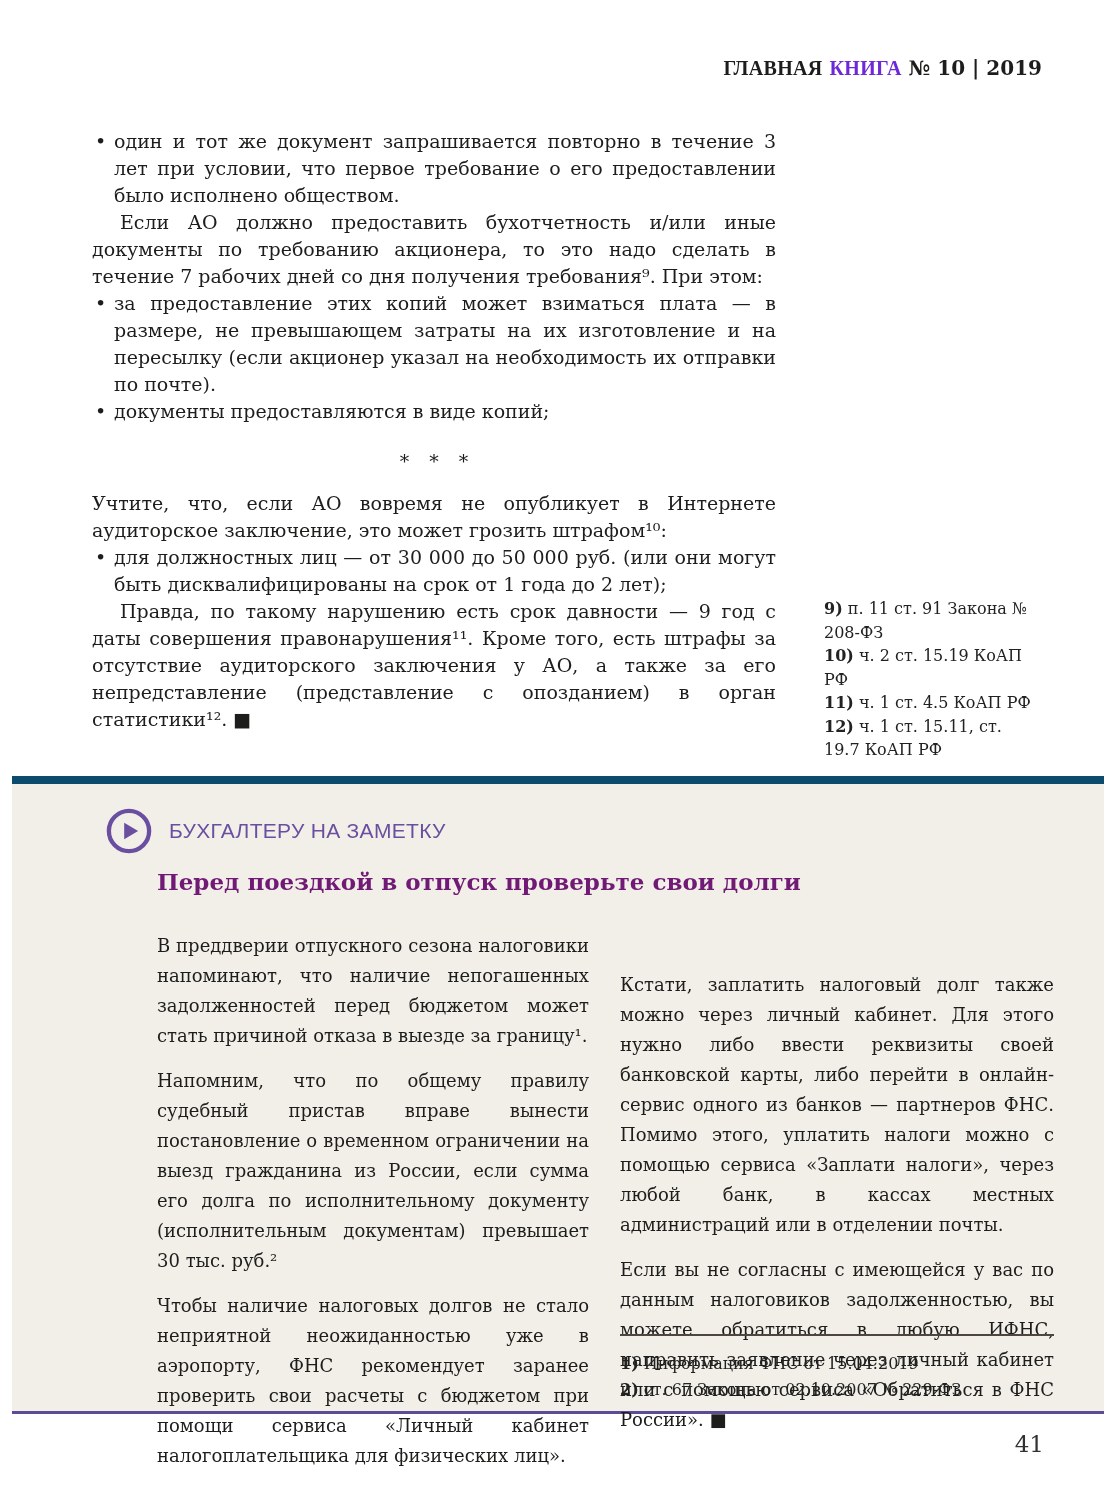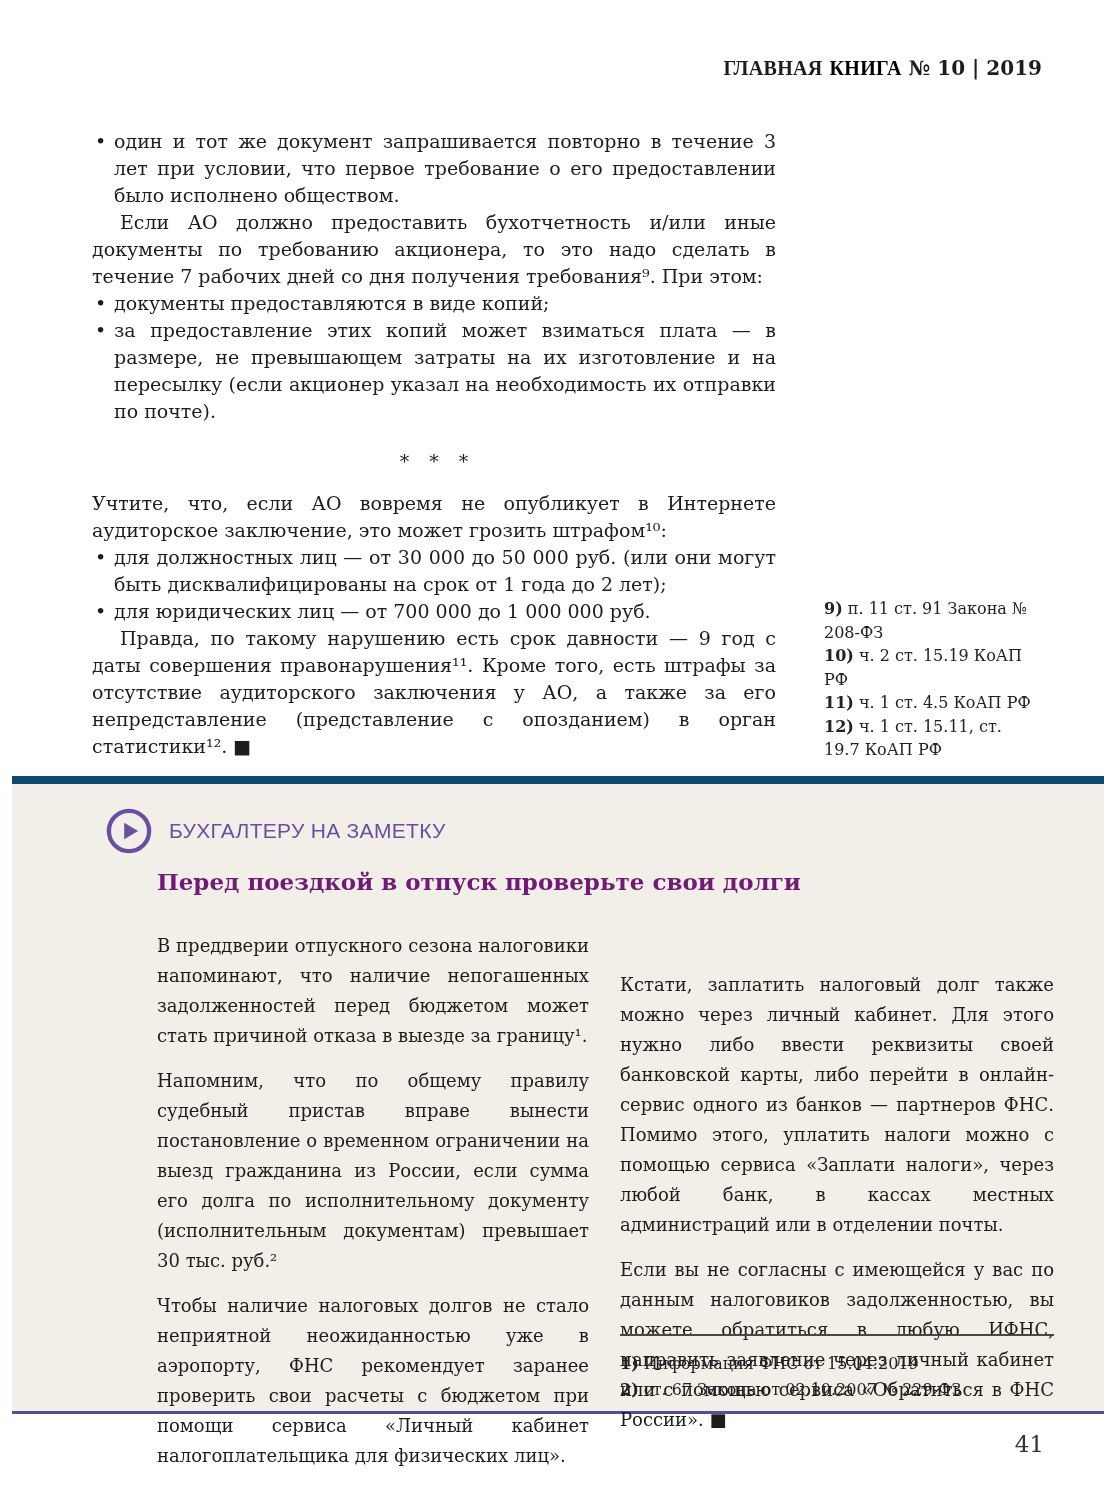--- a/index.html
+++ b/index.html
@@ -15,21 +15,21 @@
 
   
   .masthead {
     position: absolute; top: 56px; right: 62px;
     font-size: 20px; font-weight: bold; white-space: nowrap;
   }
   .brand-black, .brand-purple {
     font-family: Liberation Serif, serif;
     letter-spacing: 0.3px;
   }
-  .brand-purple { color: #000000; }
+  .brand-purple { color: #6d28d9; }
   .issue { font-family: "DejaVu Serif", serif; color: #1d1d1b; margin-top: 44px; }
 
   
   .article {
     position: absolute; left: 92px; top: 128px; width: 684px;
     font-size: 19px; line-height: 27px;
     text-align: justify; hyphens: auto;
   }
   .article p, .article ul { margin: 0; padding: 0; list-style: none; }
   .article p.indent { text-indent: 28px; }
@@ -94,28 +94,27 @@
     <span class="brand-purple">КНИГА</span>
     <span class="issue">№ 10 | 2019</span>
   </header>
 
   <section class="article">
     <ul class="blist">
       <li>один и тот же документ запрашивается повторно в течение 3 лет при условии, что первое требование о его предоставлении было исполнено обществом.</li>
     </ul>
     <p class="indent">Если АО должно предоставить бухотчетность и/или иные документы по требованию акционера, то это надо сделать в течение 7 рабочих дней со дня получения требования⁹. При этом:</p>
     <ul class="blist">
+      <li>за предоставление этих копий может взиматься плата — в размере, не превышающем затраты на их изготовление и на пересылку (если акционер указал на необходимость их отправки по почте).</li>
       <li>документы предоставляются в виде копий;</li>
-      <li>за предоставление этих копий может взиматься плата — в размере, не превышающем затраты на их изготовление и на пересылку (если акционер указал на необходимость их отправки по почте).</li>
     </ul>
     <div class="separator">* * *</div>
     <p>Учтите, что, если АО вовремя не опубликует в Интернете аудиторское заключение, это может грозить штрафом¹⁰:</p>
     <ul class="blist">
       <li>для должностных лиц — от 30&nbsp;000 до 50&nbsp;000 руб. (или они могут быть дисквалифицированы на срок от 1 года до 2 лет);</li>
-      <li>для юридических лиц — от 700&nbsp;000 до 1&nbsp;000&nbsp;000 руб.</li>
     </ul>
     <p class="indent">Правда, по такому нарушению есть срок давности — 9 год с даты совершения правонарушения¹¹. Кроме того, есть штрафы за отсутствие аудиторского заключения у АО, а также за его непредставление (представление с опозданием) в орган статистики¹². ■</p>
   </section>
 
   <aside class="sidenotes">
     <div class="sidenote"><b>9)</b> <span>п. 11 ст. 91 Закона № 208-ФЗ</span></div>
     <div class="sidenote"><b>10)</b> <span>ч. 2 ст. 15.19 КоАП РФ</span></div>
     <div class="sidenote"><b>11)</b> <span>ч. 1 ст. 4.5 КоАП РФ</span></div>
     <div class="sidenote"><b>12)</b> <span>ч. 1 ст. 15.11, ст. 19.7 КоАП РФ</span></div>
   </aside>

